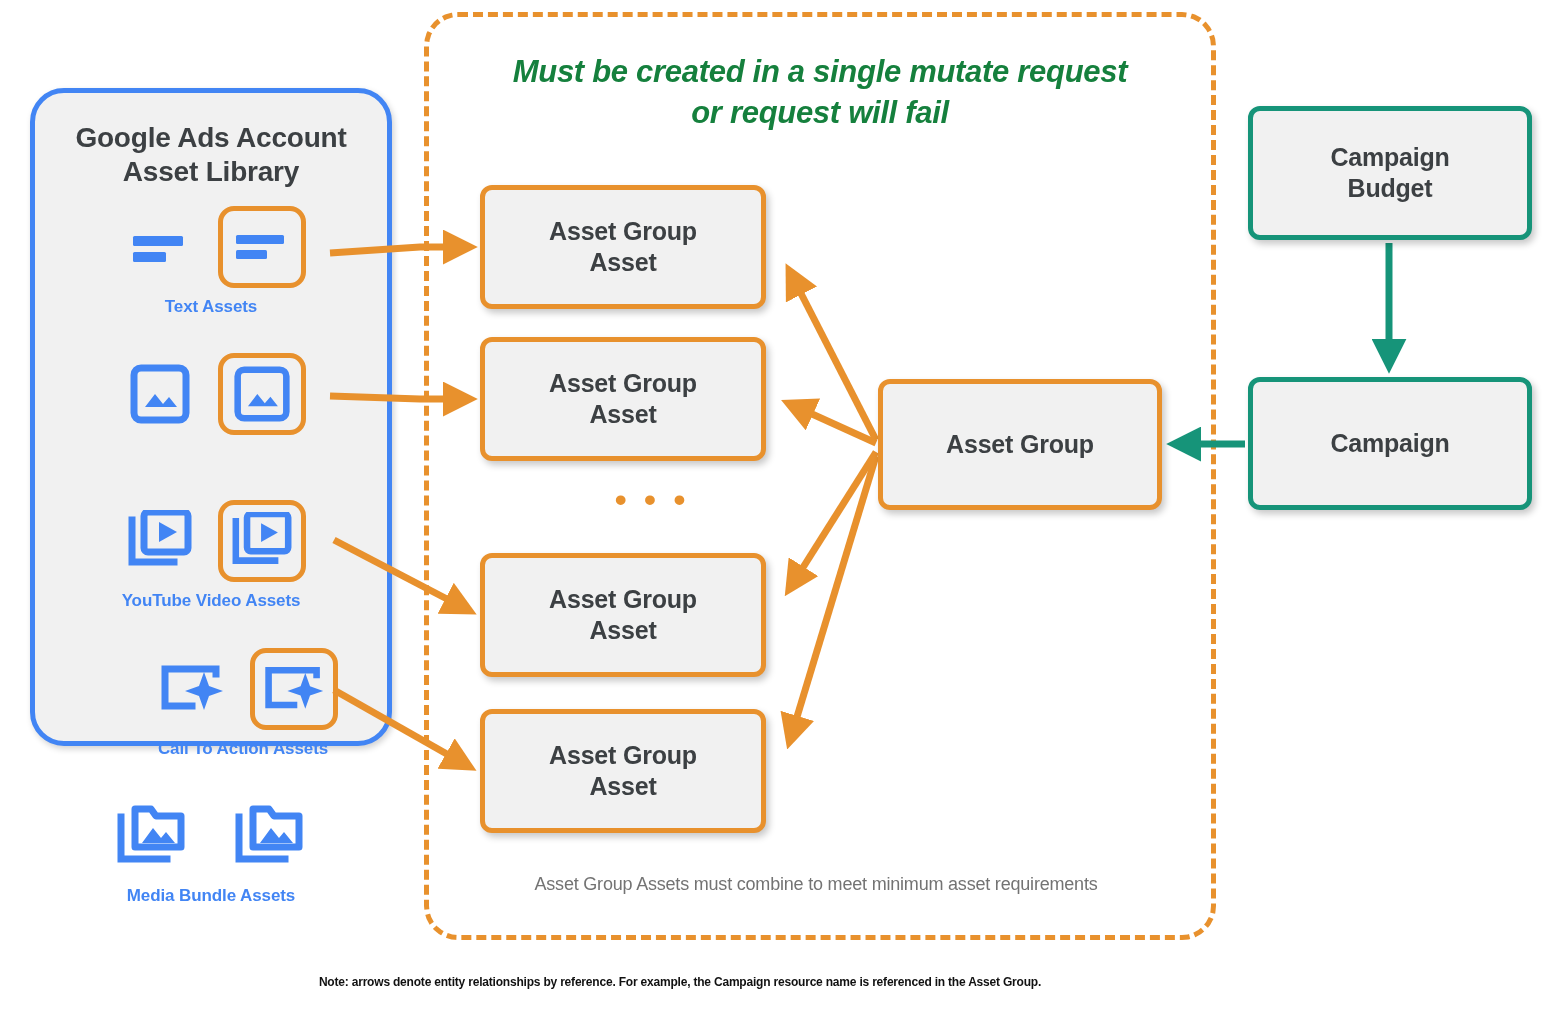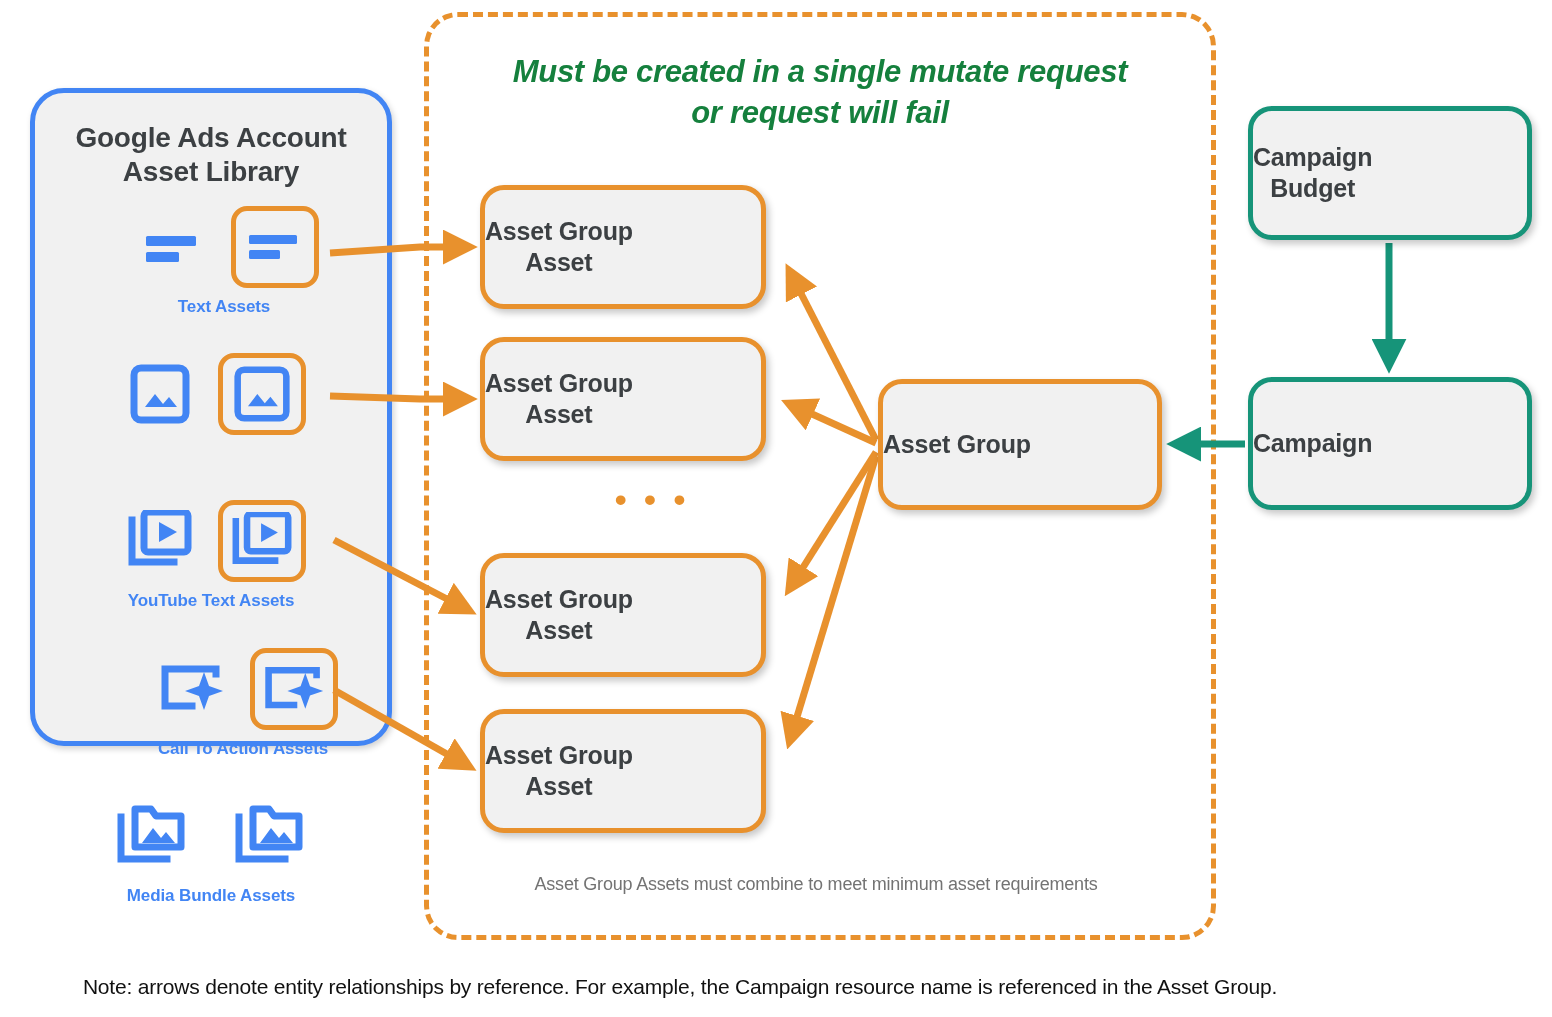--- a/index.html
+++ b/index.html
@@ -113,23 +113,24 @@
     font-weight: normal;
     color: #737373;
     letter-spacing: -0.2px;
   }
 
   
   .node {
     position: absolute;
     background: #f1f1f1;
     box-sizing: border-box;
-    border-radius: 24px;
+    border-radius: 12px;
     display: flex;
     align-items: center;
+    justify-content: center;
     text-align: center;
     font-size: 25px;
     font-weight: bold;
     color: #3c4043;
     line-height: 1.26;
     box-shadow: 3px 4px 7px rgba(0,0,0,0.22);
     letter-spacing: -0.2px;
   }
   .node.orange { border: 5px solid #e8912d; }
   .node.teal   { border: 5px solid #169479; }
@@ -165,38 +166,38 @@
     pointer-events: none;
   }
 
   
   .page-note {
     position: absolute;
     left: 0;
     top: 975px;
     width: 1360px;
     text-align: center;
-    font-size: 21px;
-    font-weight: normal;
+    font-size: 12px;
+    font-weight: bold;
     color: #111111;
     letter-spacing: -0.2px;
   }
 </style>
 </head>
 <body>
 
 <div id="canvas">
 
   <div class="library-panel">
     <div class="library-title">
       <div>Google Ads Account</div>
       <div>Asset Library</div>
     </div>
 
-    <div class="asset-row" style="top:108px;padding-left:13px;">
+    <div class="asset-row" style="top:108px;">
       <div class="asset-icons">
         <div class="icon-wrap">
           <svg width="62" height="50" viewBox="0 0 62 50">
             <rect x="4" y="14" width="50" height="10" rx="1.5" fill="#4285f4"></rect>
             <rect x="4" y="30" width="33" height="10" rx="1.5" fill="#4285f4"></rect>
           </svg>
         </div>
         <div class="icon-wrap highlight">
           <svg width="58" height="48" viewBox="0 0 58 48">
             <rect x="3" y="12" width="48" height="9" rx="1.5" fill="#4285f4"></rect>
@@ -234,21 +235,21 @@
           </svg>
         </div>
         <div class="icon-wrap highlight">
           <svg width="60" height="58" viewBox="0 0 64 62">
             <path d="M4 10 L4 52 L46 52" fill="none" stroke="#4285f4" stroke-width="7" stroke-linecap="square"></path>
             <rect x="16" y="2" width="44" height="40" rx="4" fill="none" stroke="#4285f4" stroke-width="7"></rect>
             <path d="M31 12 L49 22 L31 32 Z" fill="#4285f4"></path>
           </svg>
         </div>
       </div>
-      <div class="asset-label">YouTube Text  Assets</div>
+      <div class="asset-label">YouTube Video  Assets</div>
     </div>
 
     <div class="asset-row" style="top:550px;padding-left:32px;">
       <div class="asset-icons">
         <div class="icon-wrap">
           <svg width="68" height="54" viewBox="0 0 68 54">
             <path d="M58 12 L58 7 L7 7 L7 44 L34 44" fill="none" stroke="#4285f4" stroke-width="7" stroke-linecap="square"></path>
             <path d="M46 10 L51 24 L65 29 L51 34 L46 48 L41 34 L27 29 L41 24 Z" fill="#4285f4"></path>
           </svg>
         </div>

